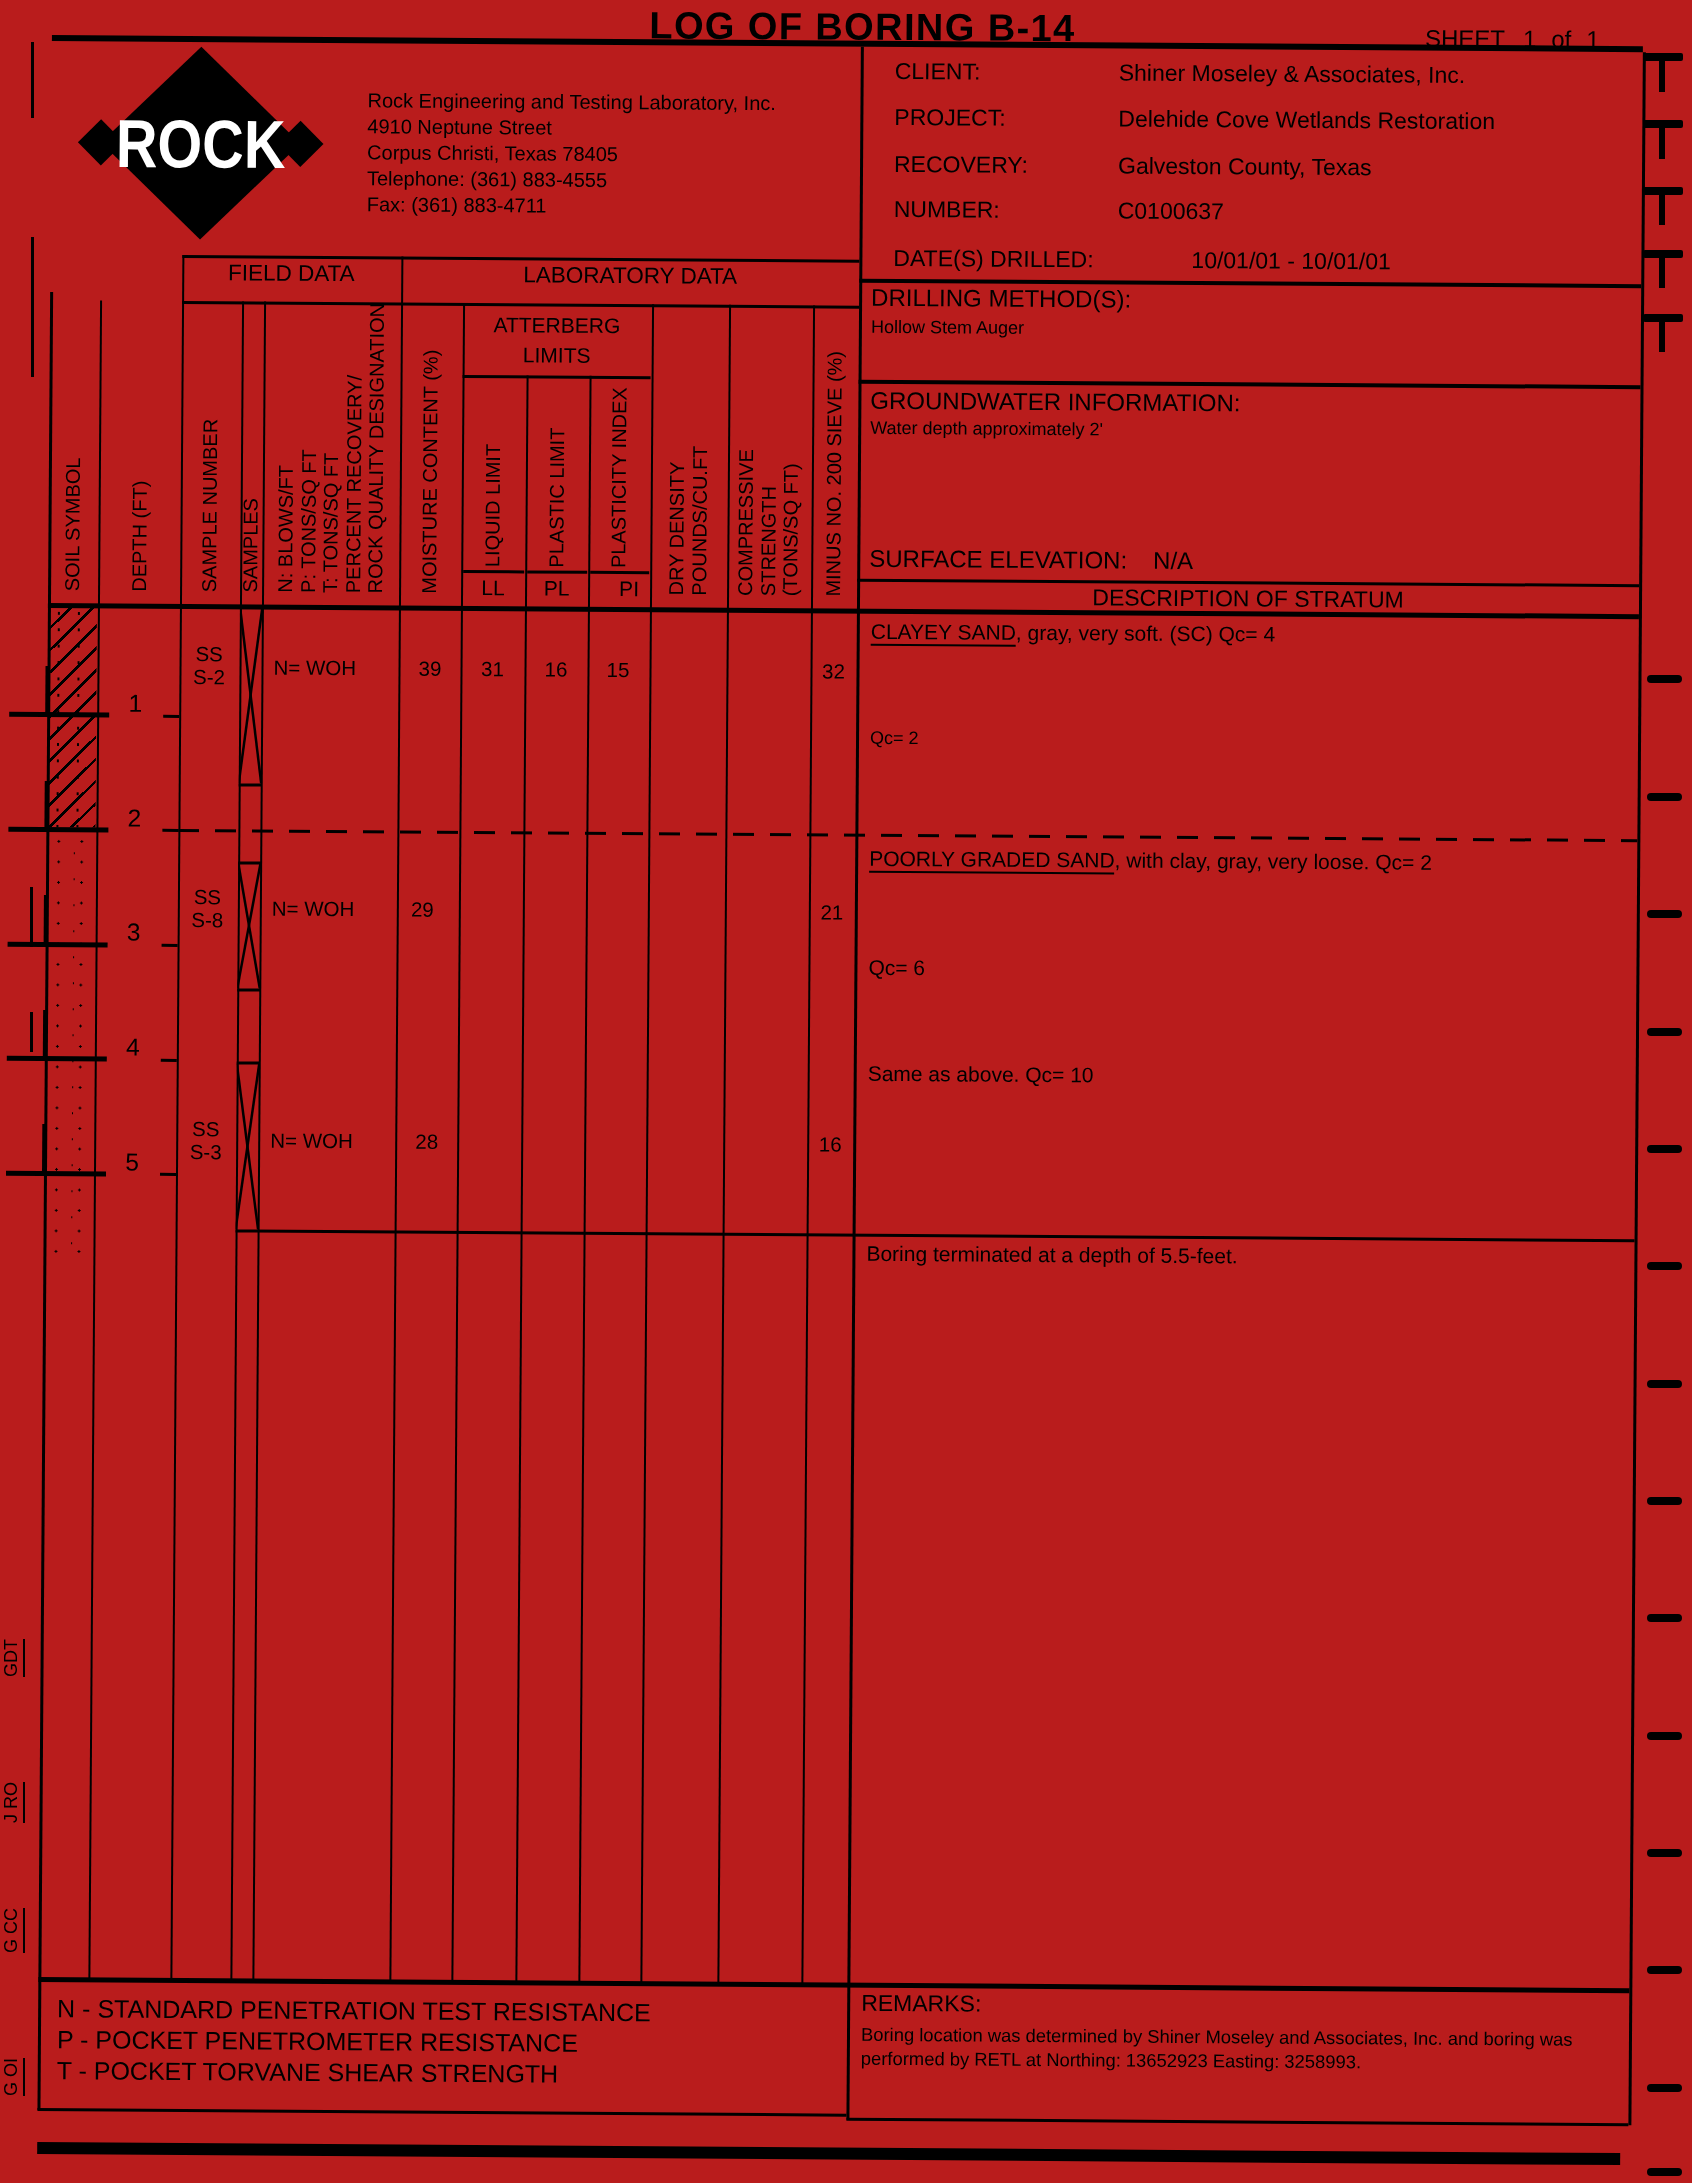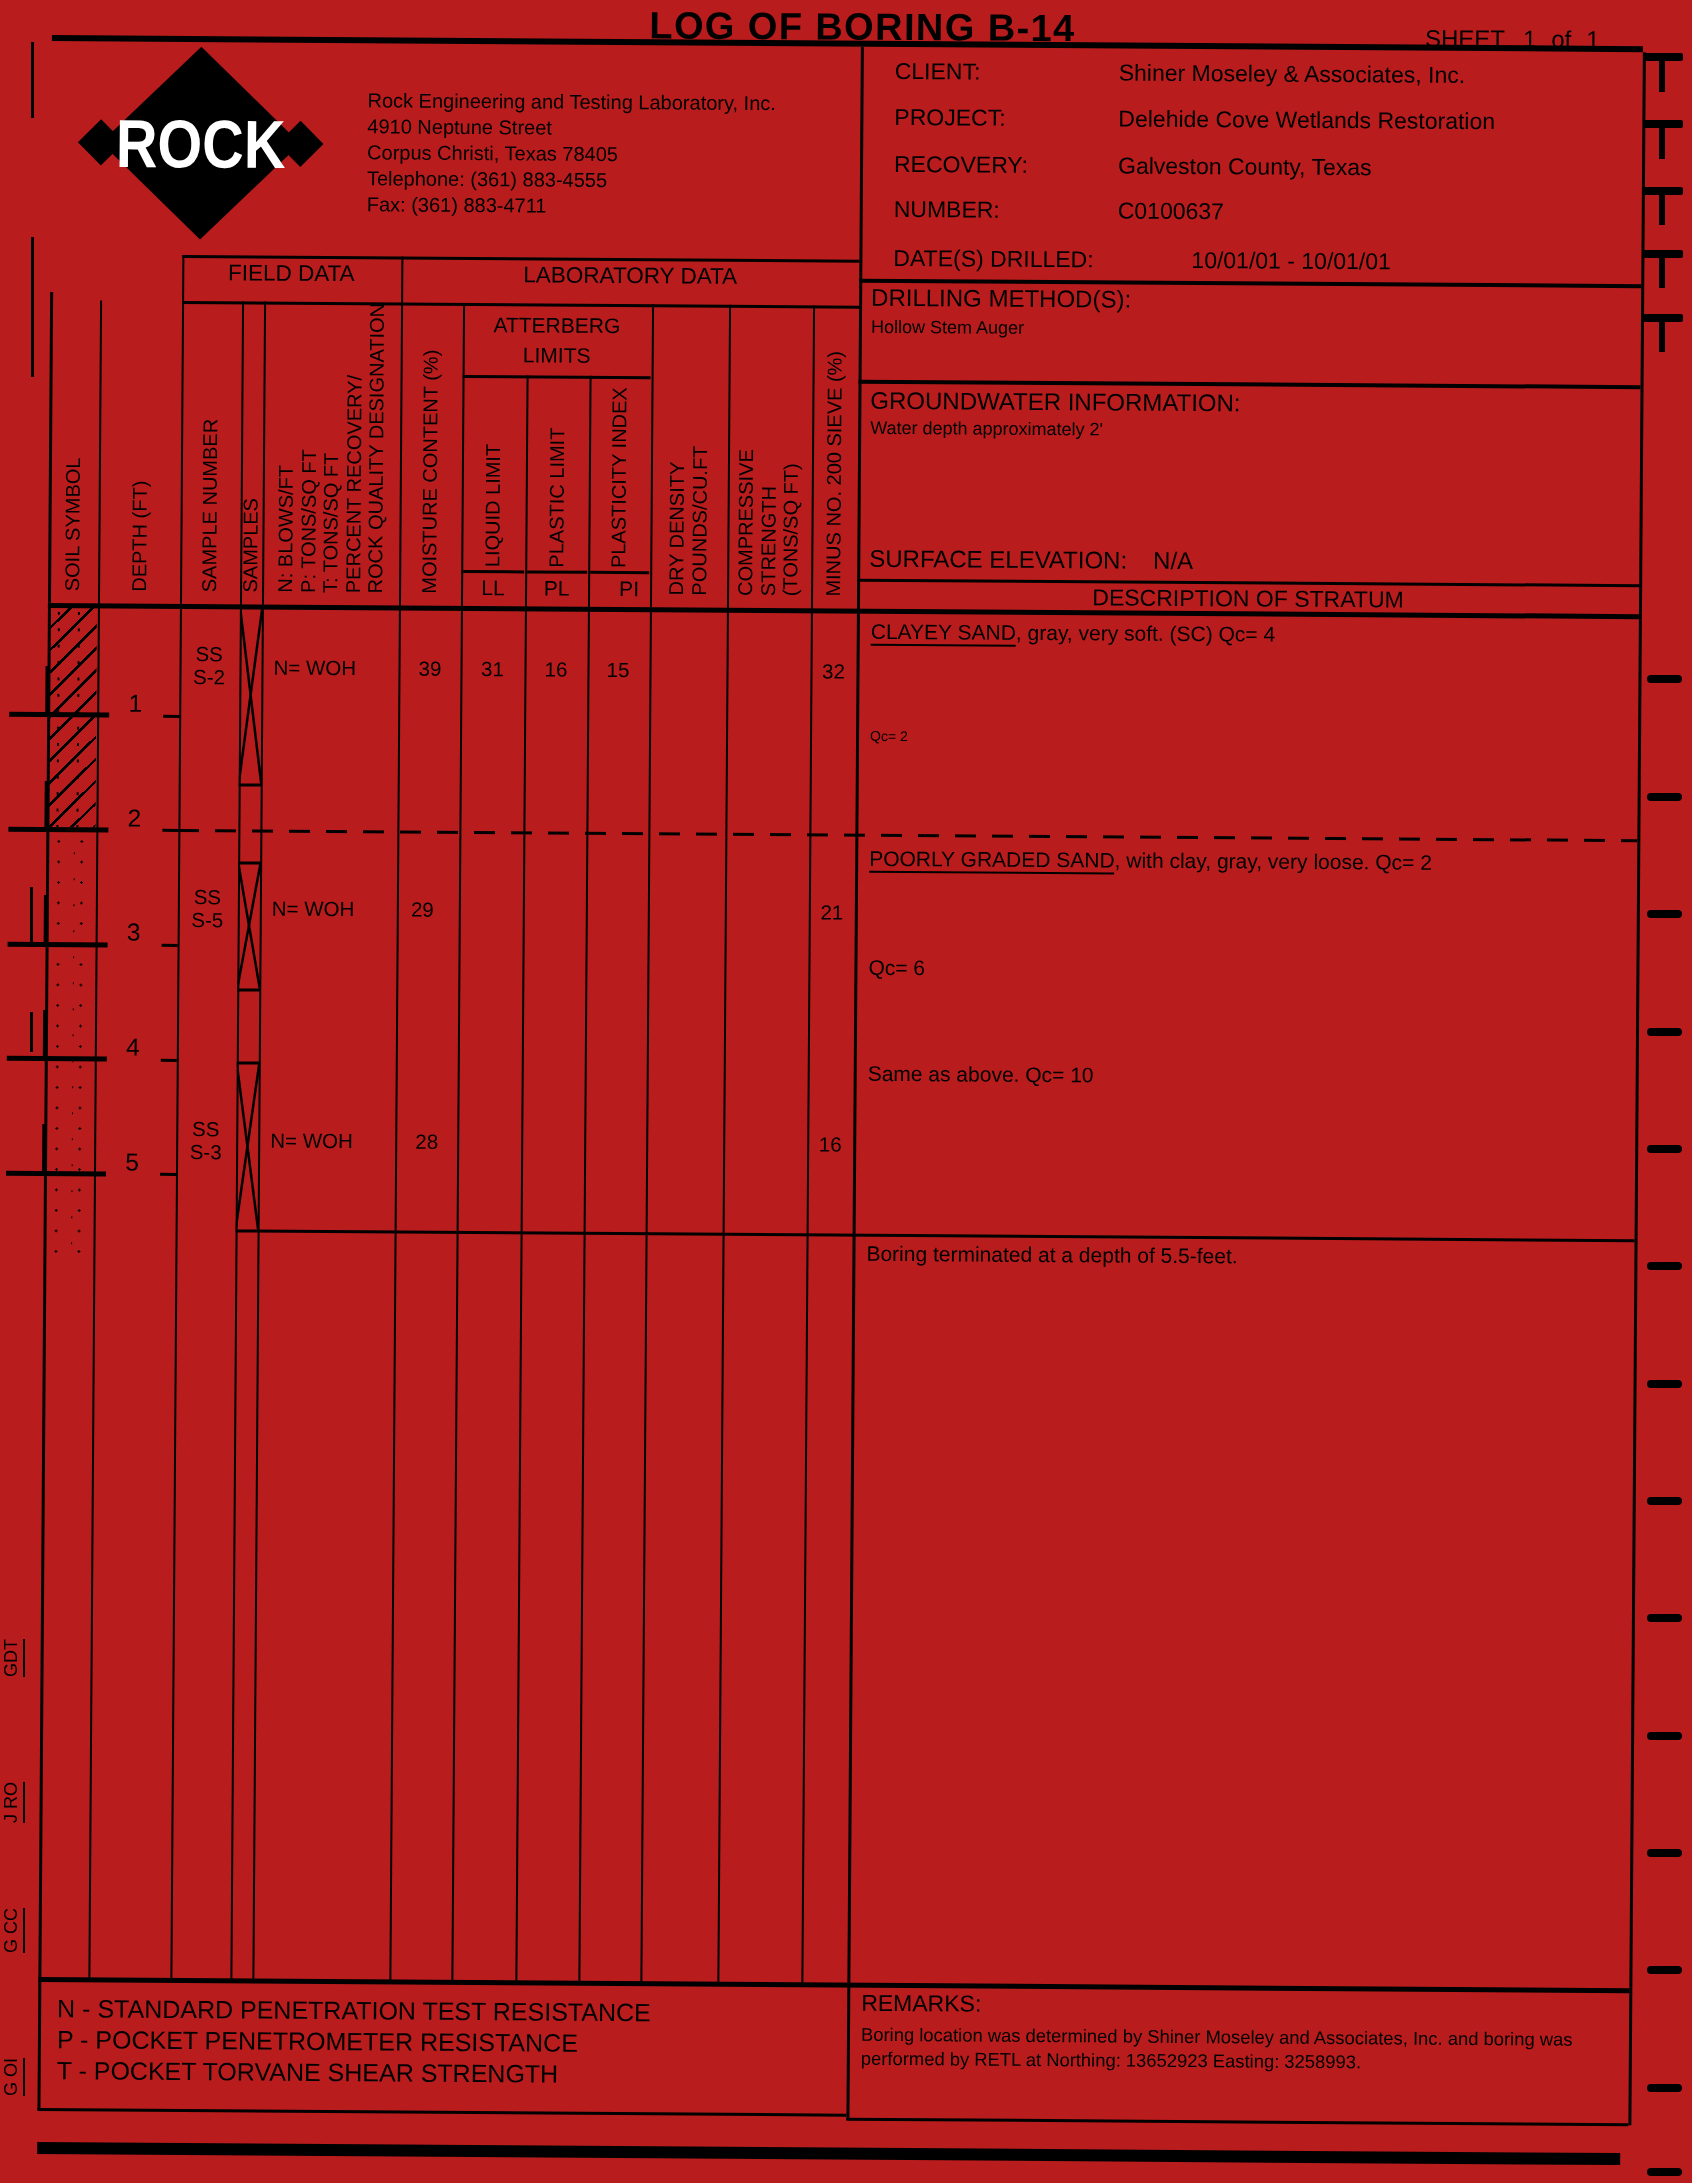--- a/index.html
+++ b/index.html
@@ -201,41 +201,41 @@
   </div>
   <div class="t num" style="left:278px;top:654px;">N= WOH</div>
   <div class="tc num" style="left:403px;top:654px;width:63px;">39</div>
   <div class="tc num" style="left:465px;top:654px;width:64px;">31</div>
   <div class="tc num" style="left:529px;top:654px;width:63px;">16</div>
   <div class="tc num" style="left:592px;top:654px;width:61px;">15</div>
   <div class="tc num" style="left:815px;top:654px;width:46px;">32</div>
 
   <div class="tc num" style="left:184px;top:884px;width:59px;line-height:23px;">
     <div>SS</div>
-    <div>S-5</div>
+    <div>S-8</div>
   </div>
   <div class="t num" style="left:278px;top:895px;">N= WOH</div>
   <div class="tc num" style="left:403px;top:895px;width:51px;">29</div>
   <div class="tc num" style="left:815px;top:895px;width:46px;">21</div>
 
   <div class="tc num" style="left:184px;top:1116px;width:59px;line-height:23px;">
     <div>SS</div>
     <div>S-3</div>
   </div>
   <div class="t num" style="left:278px;top:1127px;">N= WOH</div>
   <div class="tc num" style="left:403px;top:1127px;width:63px;">28</div>
   <div class="tc num" style="left:815px;top:1127px;width:46px;">16</div>
 
   <div class="dashline" style="left:184px;top:828px;width:1459px;"></div>
   <div class="hl" style="left:244px;top:1228px;width:1399px;height:2.7px;"></div>
 
   <div class="t" style="left:875px;top:614px;font-size:21px;">
     <span class="underl">CLAYEY SAND</span><span>, gray, very soft. (SC) Qc= 4</span>
   </div>
-  <div class="t" style="left:875px;top:722px;font-size:14px;">Qc= 2</div>
+  <div class="t" style="left:875px;top:722px;font-size:18px;">Qc= 2</div>
   <div class="t" style="left:875px;top:841px;font-size:21px;">
     <span class="underl">POORLY GRADED SAND</span><span>, with clay, gray, very loose. Qc= 2</span>
   </div>
   <div class="t" style="left:875px;top:950px;font-size:21px;">Qc= 6</div>
   <div class="t" style="left:875px;top:1056px;font-size:21px;">Same as above. Qc= 10</div>
   <div class="t" style="left:875px;top:1236px;font-size:21px;">Boring terminated at a depth of 5.5-feet.</div>
 
   <div class="hl" style="left:52px;top:1977px;width:1591px;height:4.8px;"></div>
   <div class="t legend" style="left:71px;top:1994px;">N - STANDARD PENETRATION TEST RESISTANCE</div>
   <div class="t legend" style="left:71px;top:2025px;">P - POCKET PENETROMETER RESISTANCE</div>

